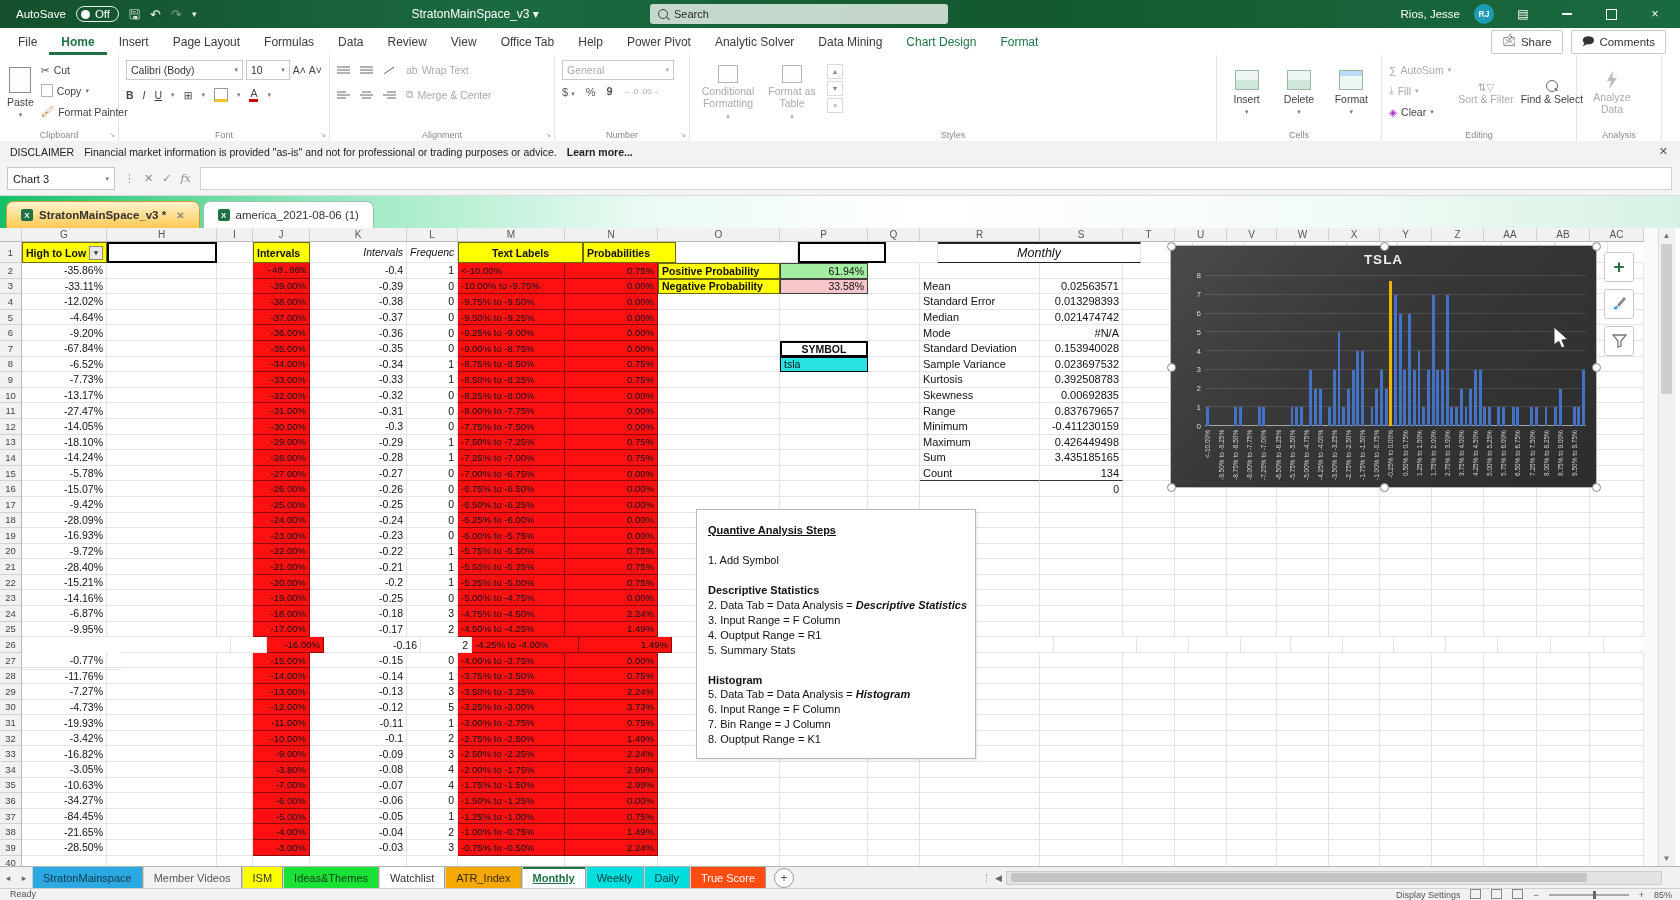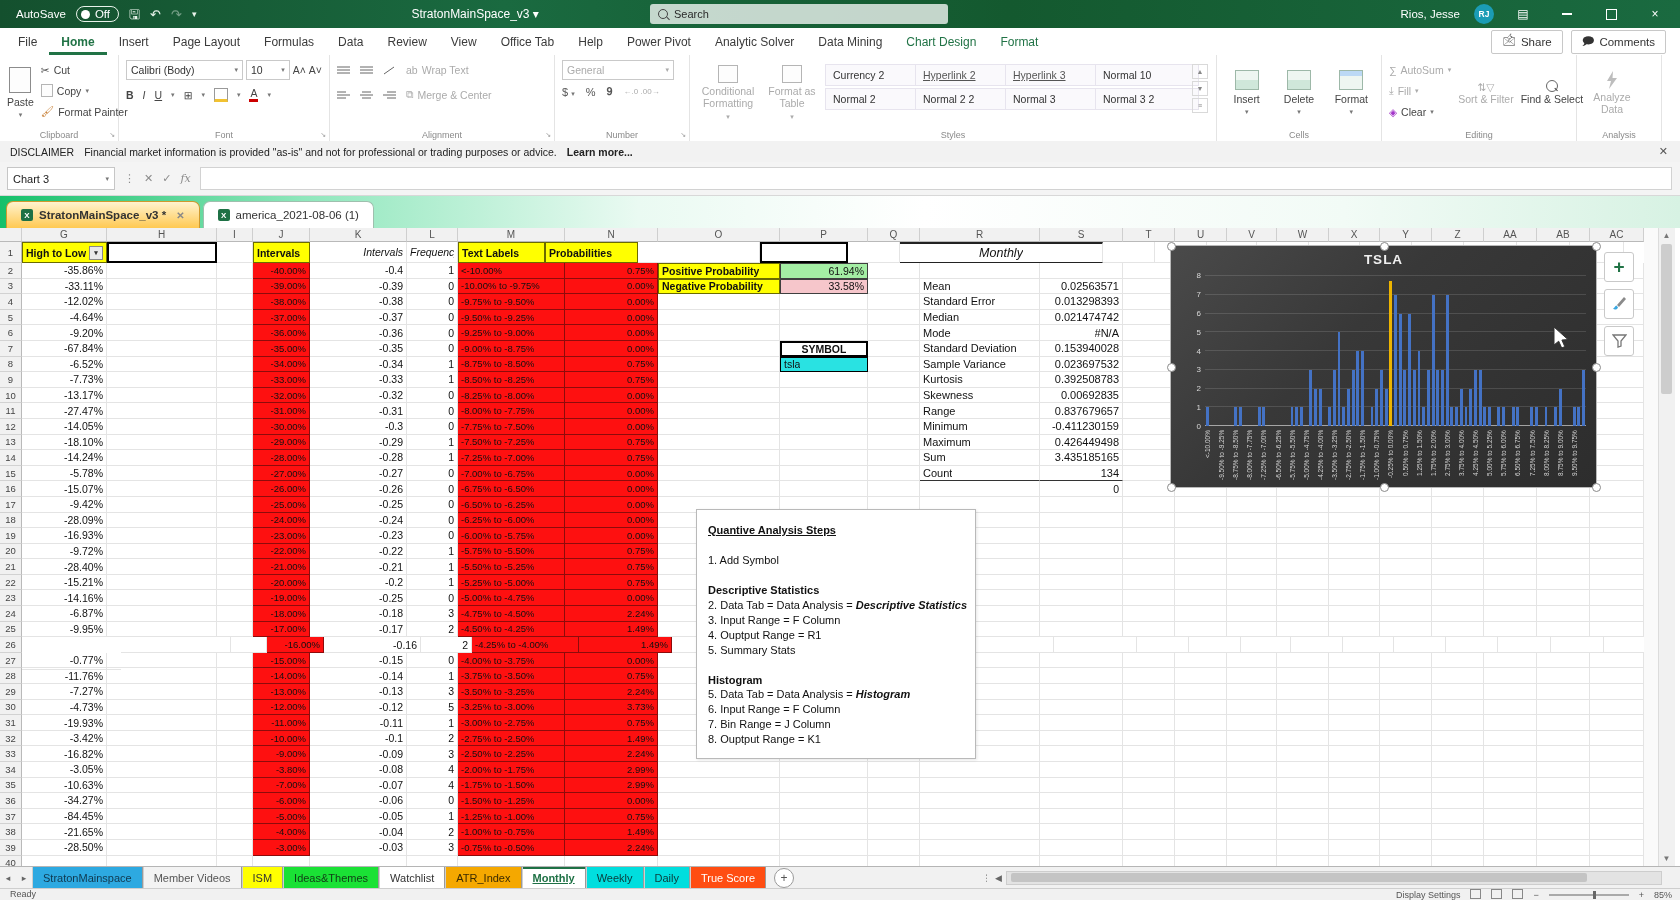--- a/index.html
+++ b/index.html
@@ -322,30 +322,20 @@
     <div class="bigbtn gray" style="width:62px">
       <span class="iconbox" style="width:18px;height:16px"></span>
       <span style="text-align:center;line-height:1.1">Conditional Formatting</span>
         <span class="caret">▾</span>
     </div>
     <div class="bigbtn gray" style="width:52px">
       <span class="iconbox" style="width:18px;height:16px"></span>
       <span style="text-align:center;line-height:1.1">Format as Table</span>
         <span class="caret">▾</span>
     </div>
-    <div id="stylegrid">
-        <div class="stylecell">Currency 2</div>
-        <div class="stylecell link">Hyperlink 2</div>
-        <div class="stylecell link">Hyperlink 3</div>
-        <div class="stylecell">Normal 10</div>
-        <div class="stylecell">Normal 2</div>
-        <div class="stylecell">Normal 2 2</div>
-        <div class="stylecell">Normal 3</div>
-        <div class="stylecell">Normal 3 2</div>
-      </div>
     <div class="galnav">
       <div>▲</div>
       <div>▼</div>
       <div>≡</div>
     </div>
     <span class="glabel">Styles</span>
   </div>
 
   <div class="group" style="width:150px">
     <div class="bigbtn">
@@ -481,21 +471,21 @@
         <div class="cell" style="width: 36px;"></div>
         <div class="cell yellow" style="width: 57px;">
           <span style="overflow: hidden;">Intervals</span>
         </div>
         <div class="cell it right" style="width: 97px;">
           <span style="overflow: hidden;">Intervals</span>
         </div>
         <div class="cell it right" style="width: 51px;">
           <span style="overflow: hidden;">Frequency</span>
         </div>
-        <div class="cell yellow" style="width: 87px;">
+        <div class="cell yellow" style="width: 125px; justify-content: center;">
           <span style="overflow: hidden;">Text Labels</span>
         </div>
         <div class="cell yellow" style="width: 93px;">
           <span style="overflow: hidden;">Probabilities</span>
         </div>
         <div class="cell" style="width: 122px;"></div>
         <div class="cell blackbox" style="width: 88px;"></div>
         <div class="cell" style="width: 52px;"></div>
         <div class="cell monthly" style="width: 203px;">
           <span style="overflow: hidden;">Monthly</span>
@@ -511,21 +501,21 @@
         <div class="cell" style="width: 53px;"></div>
         <div class="cell" style="width: 54px;"></div>
       </div>
       <div class="row" style="height: 15.6px;">
         <div class="rh" style="width: 22px;">2</div>
         <div class="cell right" style="width: 85px;">
           <span style="overflow: hidden;">-35.86%</span>
         </div>
         <div class="cell" style="width: 110px;"></div>
         <div class="cell" style="width: 36px;"></div>
-        <div class="cell red right sm" style="width: 57px;">
+        <div class="cell red right sm" style="width: 57px; font-family: Liberation Mono, monospace;">
           <span style="overflow: hidden;">-40.00%</span>
         </div>
         <div class="cell right" style="width: 97px;">
           <span style="overflow: hidden;">-0.4</span>
         </div>
         <div class="cell right" style="width: 51px;">
           <span style="overflow: hidden;">1</span>
         </div>
         <div class="cell red sm" style="width: 107px;">
           <span style="overflow: hidden;">&lt;-10.00%</span>

